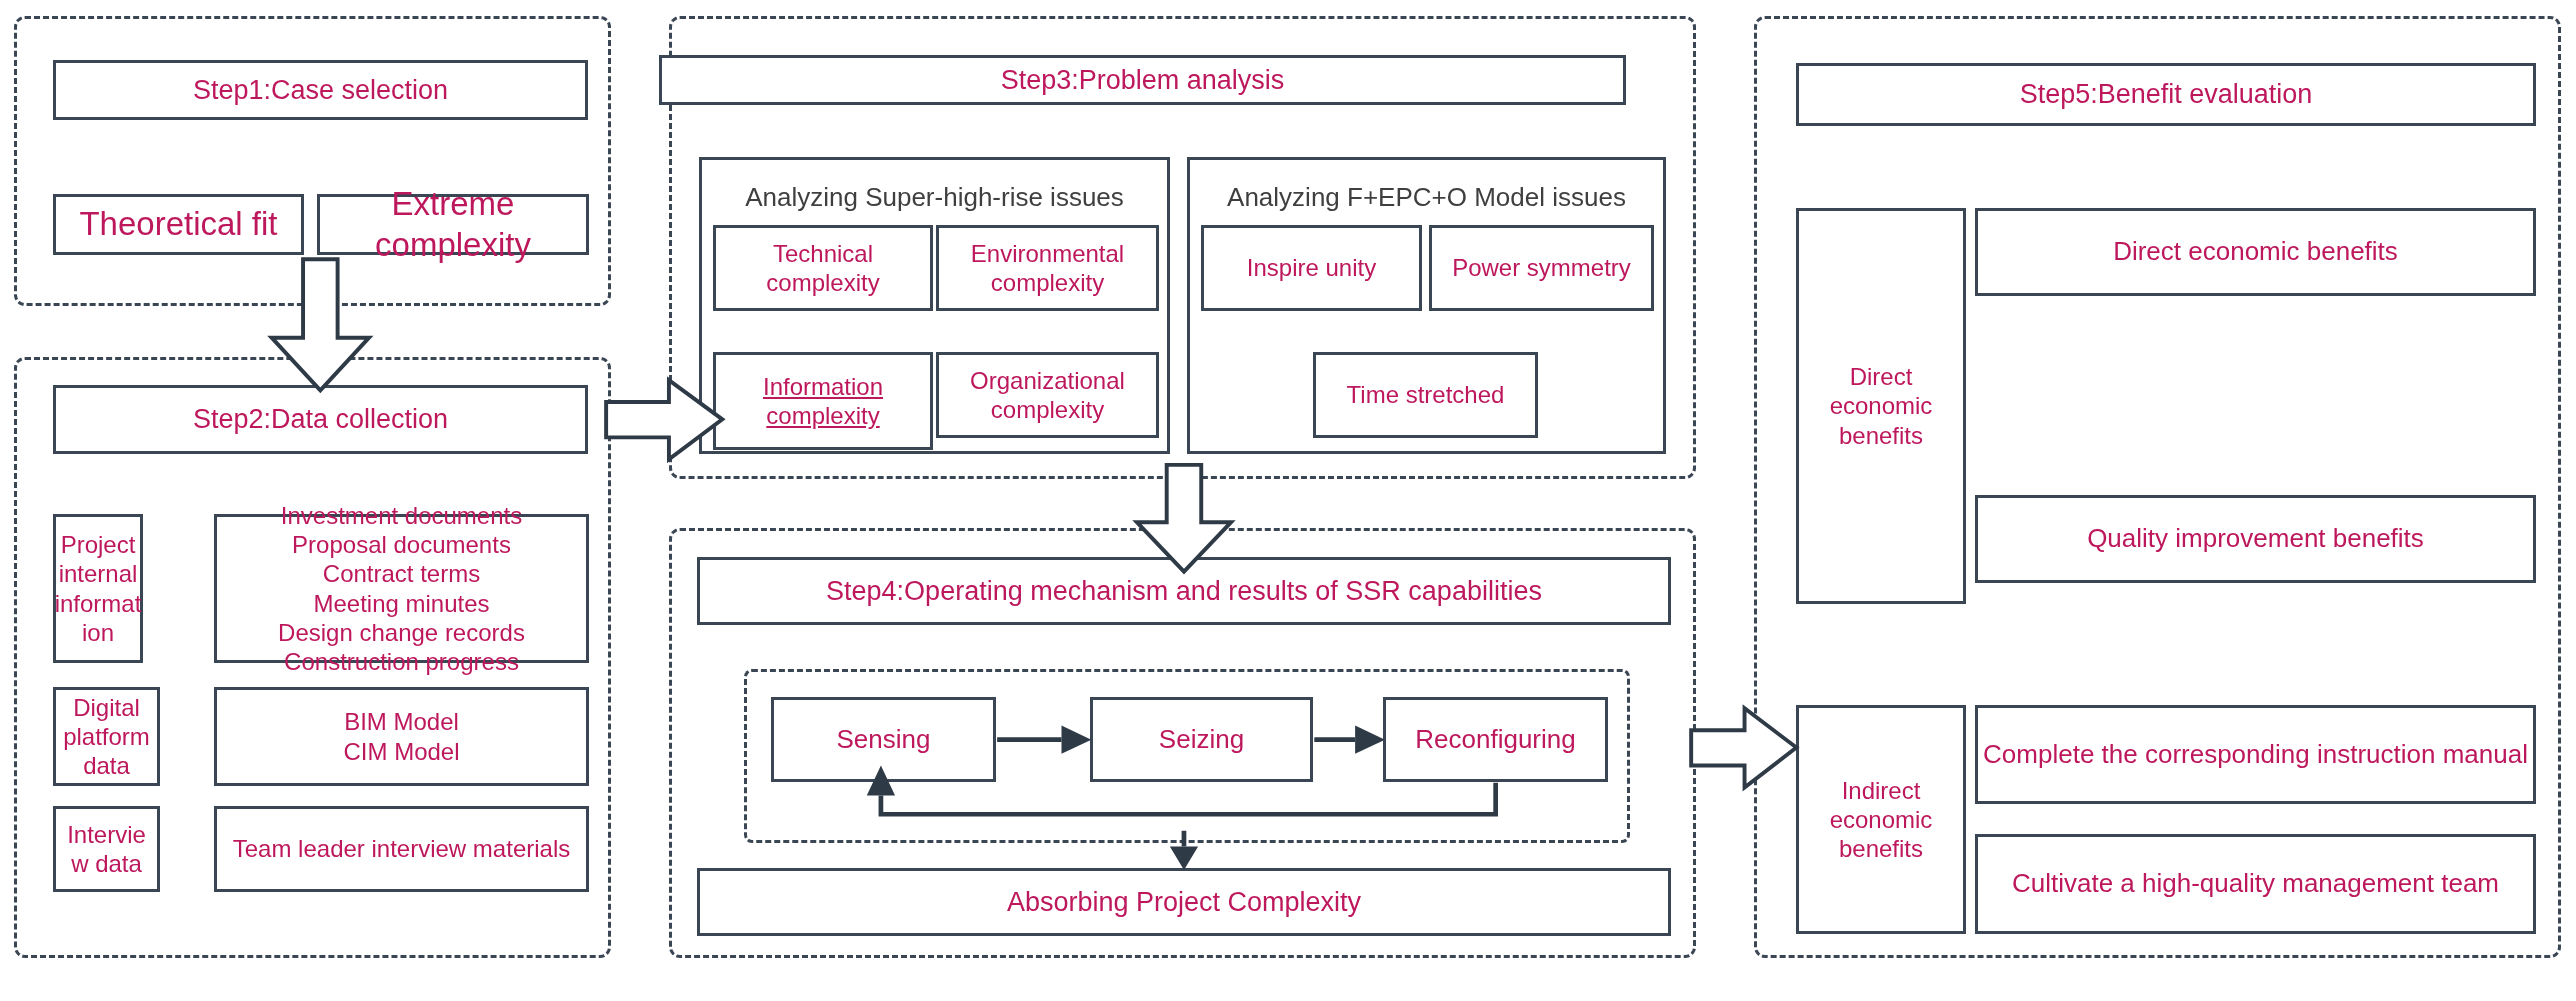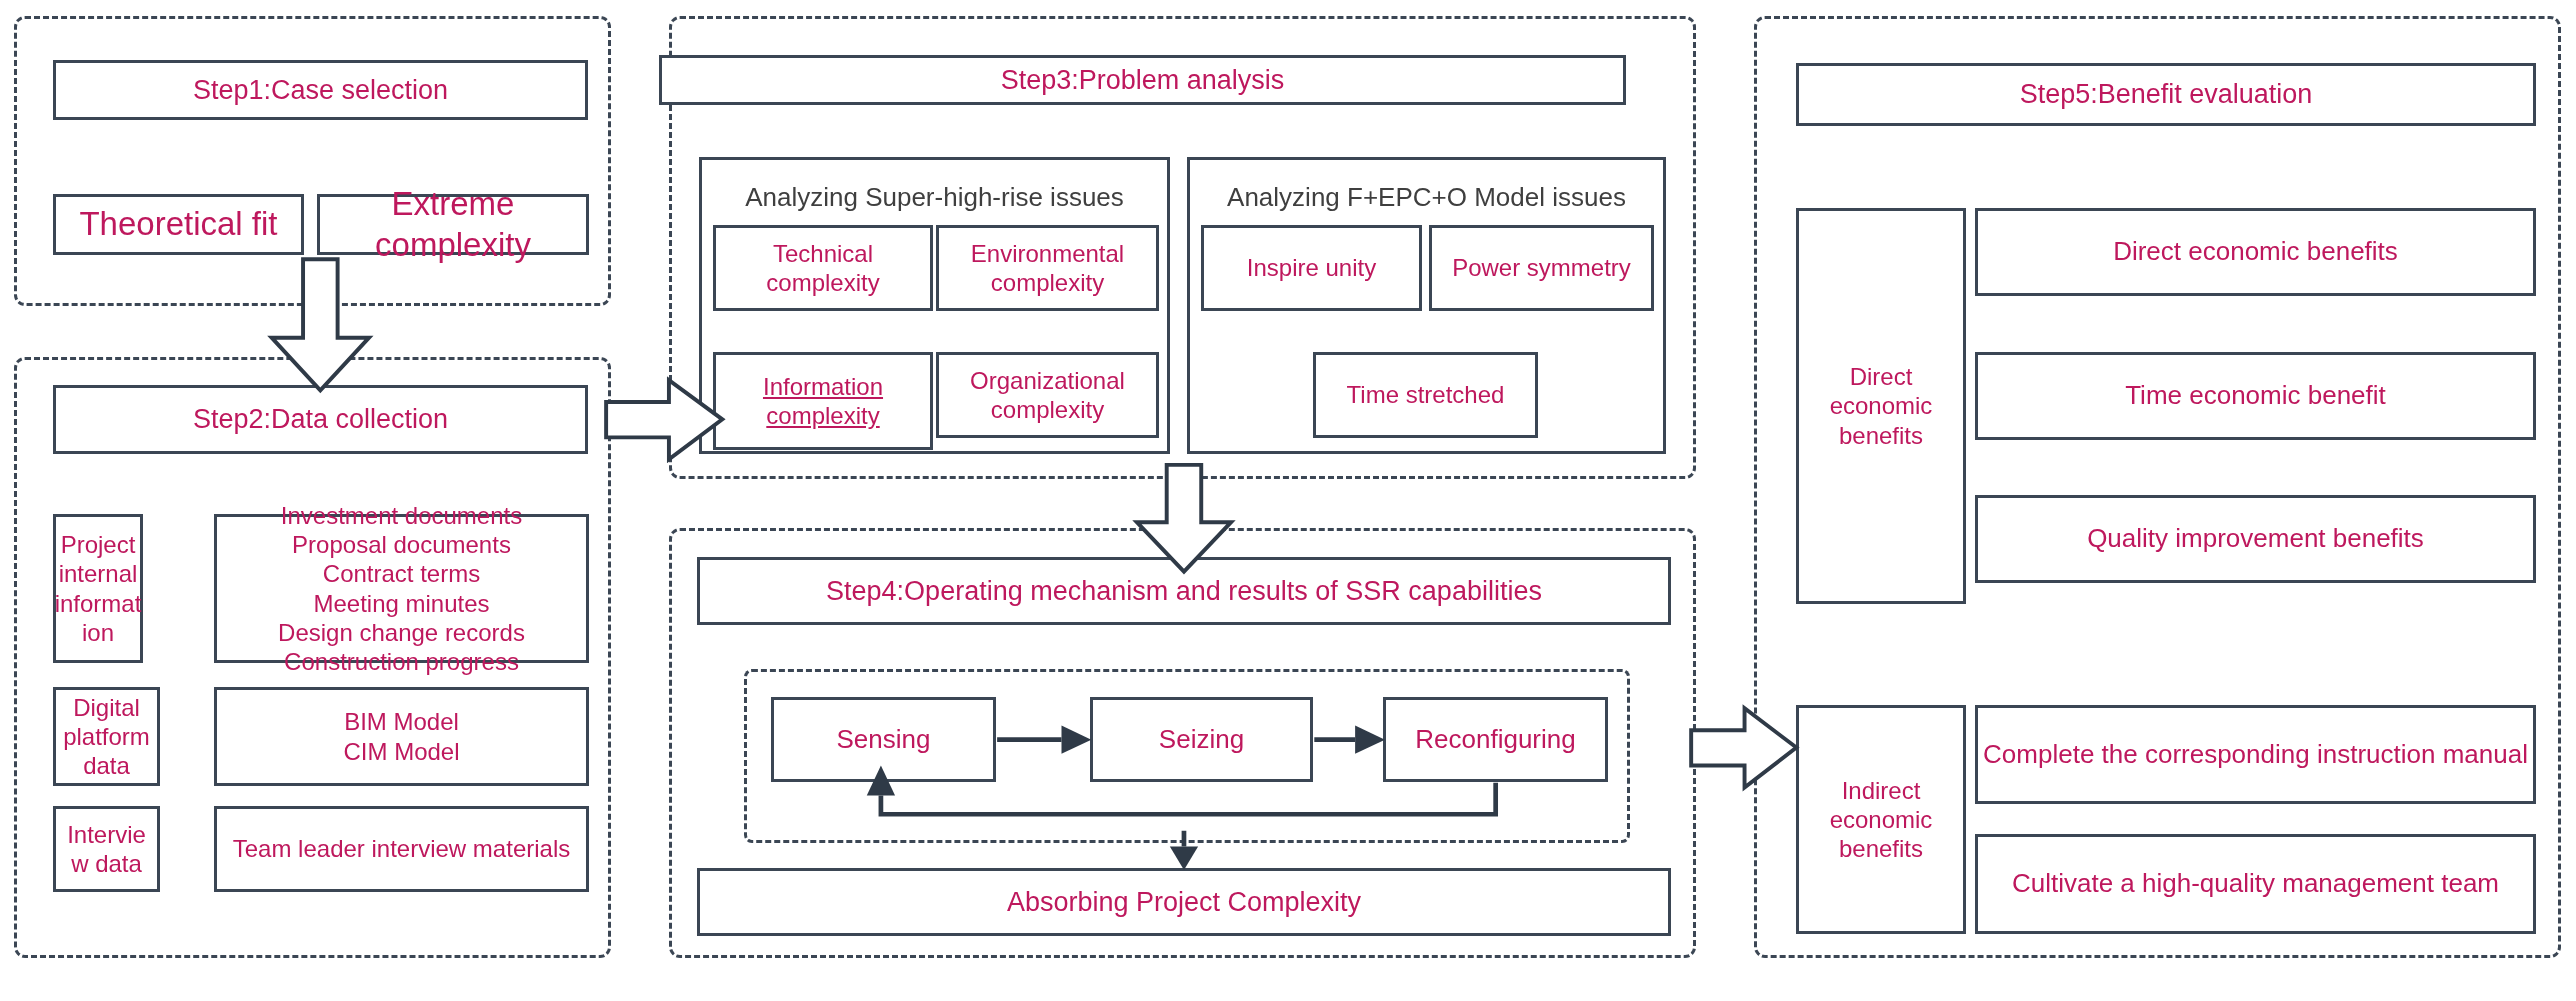--- a/index.html
+++ b/index.html
@@ -194,23 +194,20 @@
   <div class="node f34" style="left:1796px; top:63px; width:740px; height:63px;">
     <span>Step5:Benefit evaluation</span>
   </div>
 
   <div class="node f31" style="left:1796px; top:208px; width:170px; height:396px;">
     <span>Direct economic benefits</span>
   </div>
   <div class="node f33" style="left:1975px; top:208px; width:561px; height:88px;">
     <span>Direct economic benefits</span>
   </div>
-  <div class="node f33" style="left:1975px; top:352px; width:561px; height:88px;">
-    <span>Time economic benefit</span>
-  </div>
   <div class="node f33" style="left:1975px; top:495px; width:561px; height:88px;">
     <span>Quality improvement benefits</span>
   </div>
 
   <div class="node f31" style="left:1796px; top:705px; width:170px; height:229px;">
     <span>Indirect economic benefits</span>
   </div>
   <div class="node f33" style="left:1975px; top:705px; width:561px; height:99px;">
     <span>Complete the corresponding instruction manual</span>
   </div>

